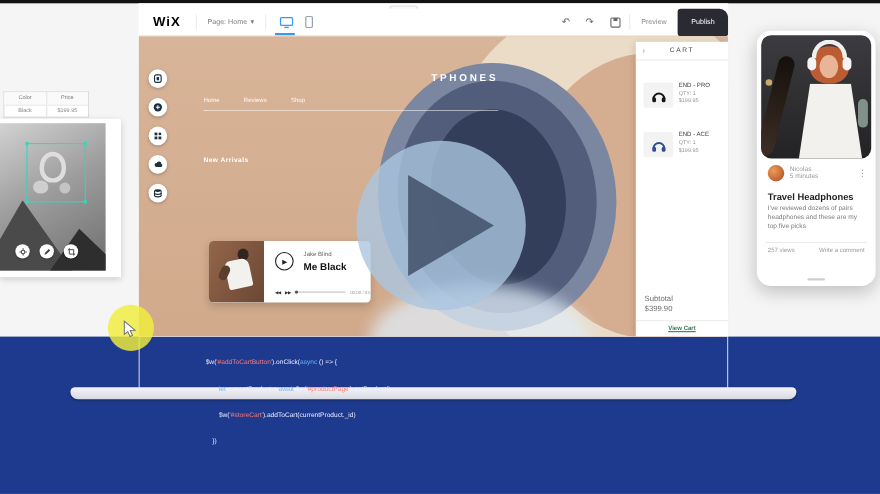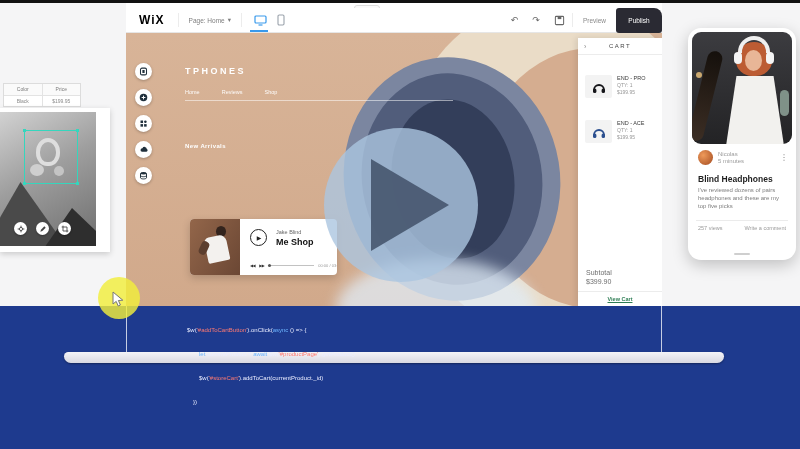--- a/index.html
+++ b/index.html
@@ -54,21 +54,21 @@
   .cream-in{left:352px;top:15px;width:230px;height:260px;background:#d5ad90;}
   .cup1{left:218px;top:24px;width:216px;height:244px;background:#7b86a0;transform:rotate(-9deg);}
   .cup2{left:236px;top:40px;width:180px;height:212px;background:#515d7b;transform:rotate(-9deg);}
   .cup3{left:266px;top:66px;width:122px;height:160px;background:#333e5a;transform:rotate(-9deg);}
   .blueglow{left:210px;top:226px;width:200px;height:100px;background:rgba(224,236,247,.75);filter:blur(7px);}
 
   .tool-rail{position:absolute;left:9px;top:30px;display:flex;flex-direction:column;gap:9px;z-index:3;}
   .tool{width:17px;height:17px;border-radius:50%;background:#fff;box-shadow:0 1px 3px rgba(0,0,0,.25);display:flex;align-items:center;justify-content:center;}
 
   .site{position:absolute;left:59px;top:0;z-index:2;color:#fff;}
-  .brand{margin-top:33px;font-size:9px;font-weight:700;letter-spacing:2.5px;}
+  .brand{margin-top:33px;font-size:9px;font-weight:700;letter-spacing:2.5px;text-align:right;}
   .nav{margin-top:13px;display:flex;gap:22px;font-size:5.5px;opacity:.95;width:268px;padding-bottom:5px;border-bottom:1px solid rgba(255,255,255,.55);}
   .headline{margin-top:14px;font-size:19px;line-height:22px;font-weight:700;letter-spacing:.4px;color:#fdfcf9;}
   .new-arrivals{margin-top:42px;font-size:6px;font-weight:700;letter-spacing:.4px;}
 
   .player{position:absolute;left:64px;top:186px;width:147px;height:56px;background:#fff;border-radius:4px;box-shadow:0 3px 8px rgba(0,0,0,.18);z-index:2;display:flex;overflow:hidden;}
   .runner{width:50px;height:100%;background:linear-gradient(120deg,#93664a,#6b4734);position:relative;flex:none;}
   .runner .head{position:absolute;left:26px;top:7px;width:10px;height:11px;border-radius:50%;background:#33241d;}
   .runner .tee{position:absolute;left:16px;top:17px;width:22px;height:26px;background:#f3f1ee;border-radius:5px 7px 2px 2px;transform:rotate(-12deg);}
   .runner .arm{position:absolute;left:10px;top:22px;width:8px;height:14px;background:#5c3e2e;border-radius:4px;transform:rotate(25deg);}
   .p-main{flex:1;position:relative;}
@@ -293,21 +293,21 @@
         <div class="runner">
           <div class="head"></div>
           <div class="tee"></div>
           <div class="arm"></div>
         </div>
         <div class="p-main">
           <div class="p-play">
               <span>▶</span>
             </div>
           <div class="p-artist">Jake Blind</div>
-          <div class="p-track">Me Shop</div>
+          <div class="p-track">Me Black</div>
           <div class="p-controls">
             <span class="p-skip">◀◀</span>
             <span class="p-skip">▶▶</span>
             <span class="p-bar"></span>
             <span class="p-time">00:00 / 03:19</span>
 
           </div>
         </div>
       </div>
     </div>
@@ -375,21 +375,21 @@
       <div class="tattoo"></div>
     </div>
     <div class="ph-row">
       <div class="avatar"></div>
       <div class="ph-who">
         <div>Nicolas</div>
         <div>5 minutes</div>
       </div>
       <div class="kebab">⋮</div>
     </div>
-    <div class="ph-title">Blind Headphones</div>
+    <div class="ph-title">Travel Headphones</div>
     <div class="ph-body">I've reviewed dozens of pairs headphones and these are my top five picks</div>
     <div class="ph-div"></div>
     <div class="ph-foot">
       <span>257 views</span>
       <span>Write a comment</span>
     </div>
     <div class="ph-dash"></div>
   </div>
 
   <div class="screen-edge edge-l"></div>

